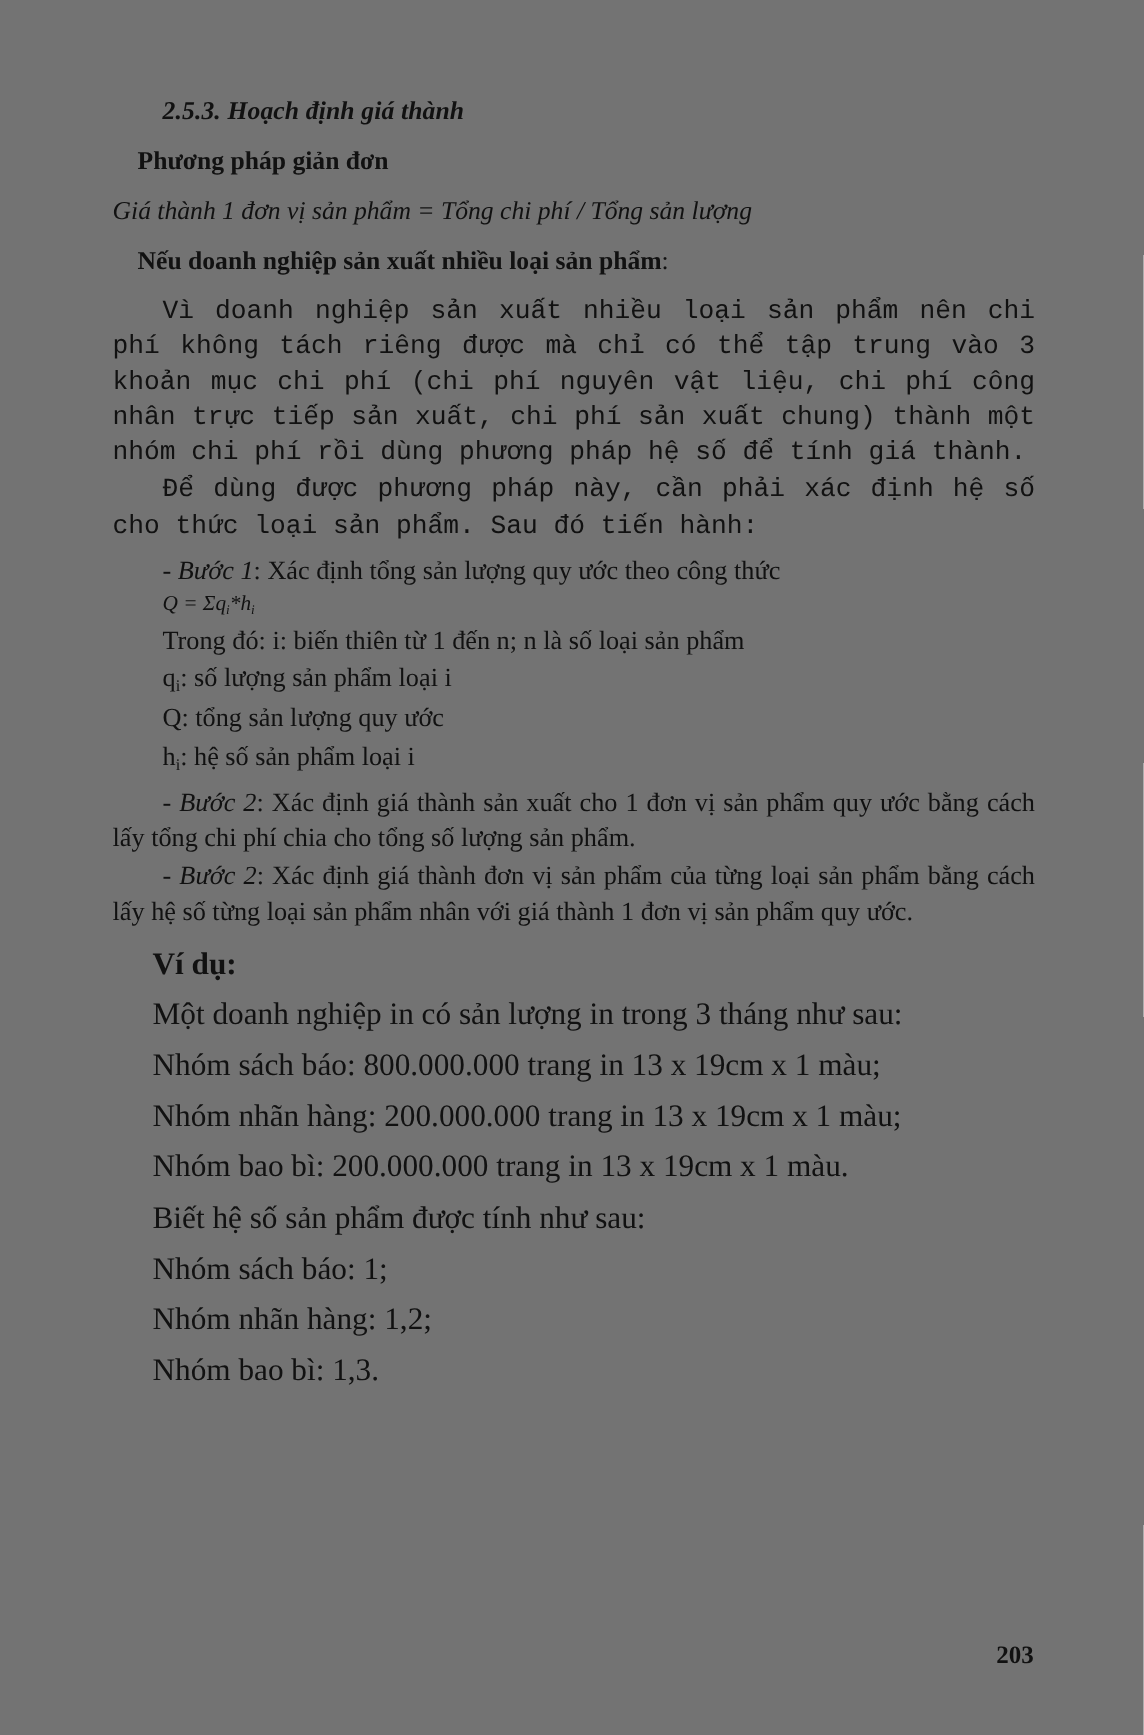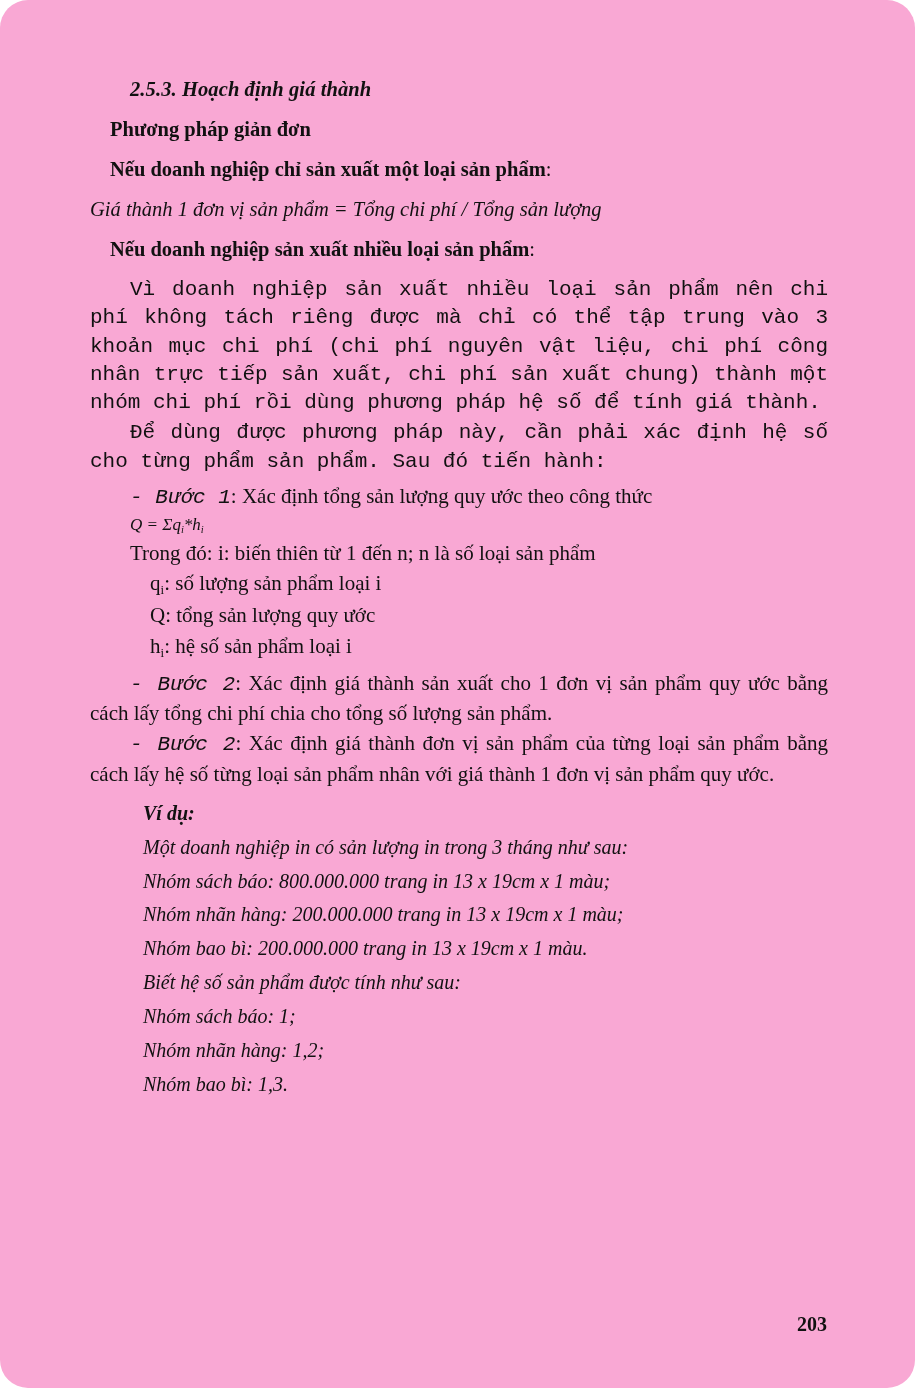--- a/index.html
+++ b/index.html
@@ -5,26 +5,25 @@
 <style>
   html, body {
     margin: 0;
     padding: 0;
     background: #ffffff;
   }
   .page {
     position: relative;
     width: 915px;
     height: 1388px;
-    background: #f9a8d4;
+    background: #737373;
     margin: 0 auto;
     overflow: hidden;
     font-family: "Liberation Serif", "DejaVu Serif", serif;
     color: #111111;
-    border-radius: 28px;
   }
   .content {
     position: absolute;
     left: 90px;
     top: 76px;
     width: 738px;
   }
 
   
   .hd-sec {
@@ -73,27 +72,25 @@
   }
   .step {
     font-size: 21px;
     line-height: 1.345;
     text-align: justify;
     text-indent: 40px;
     margin-bottom: 2px;
   }
   .step em, .it {
     font-style: italic;
-    font-family: Liberation Mono, monospace;
   }
   .ex-italic {
-    font-style: italic;
-    font-size: 20px;
-    line-height: 1.345;
-    margin-left: 53px;
+    font-size: 25px;
+    line-height: 1.345;
+    margin-left: 32px;
     margin-bottom: 7px;
     white-space: nowrap;
   }
   .ex-italic.bolder {
     font-weight: bold;
   }
   .formula-line {
     font-size: 17px;
     font-style: italic;
     line-height: 1.345;
@@ -104,21 +101,21 @@
     font-style: italic;
   }
   sub {
     font-size: 0.62em;
     vertical-align: -0.28em;
     font-style: italic;
   }
   .var {
     font-size: 21px;
     line-height: 1.345;
-    margin-left: 60px;
+    margin-left: 40px;
     margin-bottom: 2px;
   }
   .var sub {
     font-style: normal;
   }
   .gap-sm { height: 6px; }
   .gap-md { height: 10px; }
 
   .page-number {
     position: absolute;
@@ -133,33 +130,30 @@
 </head>
 <body>
 
 <div class="page">
   <div class="content">
 
     <div class="hd-sec">2.5.3. Hoạch định giá thành</div>
 
     <div class="hd-bold">Phương pháp giản đơn</div>
 
-    <div class="hd-bold">
-      <span>Nếu doanh nghiệp chỉ sản xuất một loại sản phẩm</span><span class="tail">:</span>
-    </div>
 
     <div class="formula-center">Giá thành 1 đơn vị sản phẩm = Tổng chi phí / Tổng sản lượng</div>
 
     <div class="hd-bold">
       <span>Nếu doanh nghiệp sản xuất nhiều loại sản phẩm</span><span class="tail">:</span>
     </div>
 
     <div class="para">Vì doanh nghiệp sản xuất nhiều loại sản phẩm nên chi phí không tách riêng được mà chỉ có thể tập trung vào 3 khoản mục chi phí (chi phí nguyên vật liệu, chi phí công nhân trực tiếp sản xuất, chi phí sản xuất chung) thành một nhóm chi phí rồi dùng phương pháp hệ số để tính giá thành.</div>
 
-    <div class="para last-full">Để dùng được phương pháp này, cần phải xác định hệ số cho từng phẩm sản phẩm. Sau đó tiến hành:</div>
+    <div class="para last-full">Để dùng được phương pháp này, cần phải xác định hệ số cho thức loại sản phẩm. Sau đó tiến hành:</div>
 
     <div class="step">
       <em>- Bước 1</em><span>: </span><span>Xác định tổng sản lượng quy ước theo công thức</span>
     </div>
 
     <div class="formula-line">
       <span class="sym">Q</span><span> = </span><span class="sym">Σ</span><span class="sym">q</span><sub>i</sub><span>*</span><span class="sym">h</span><sub>i</sub>
     </div>
 
     <div class="line">

